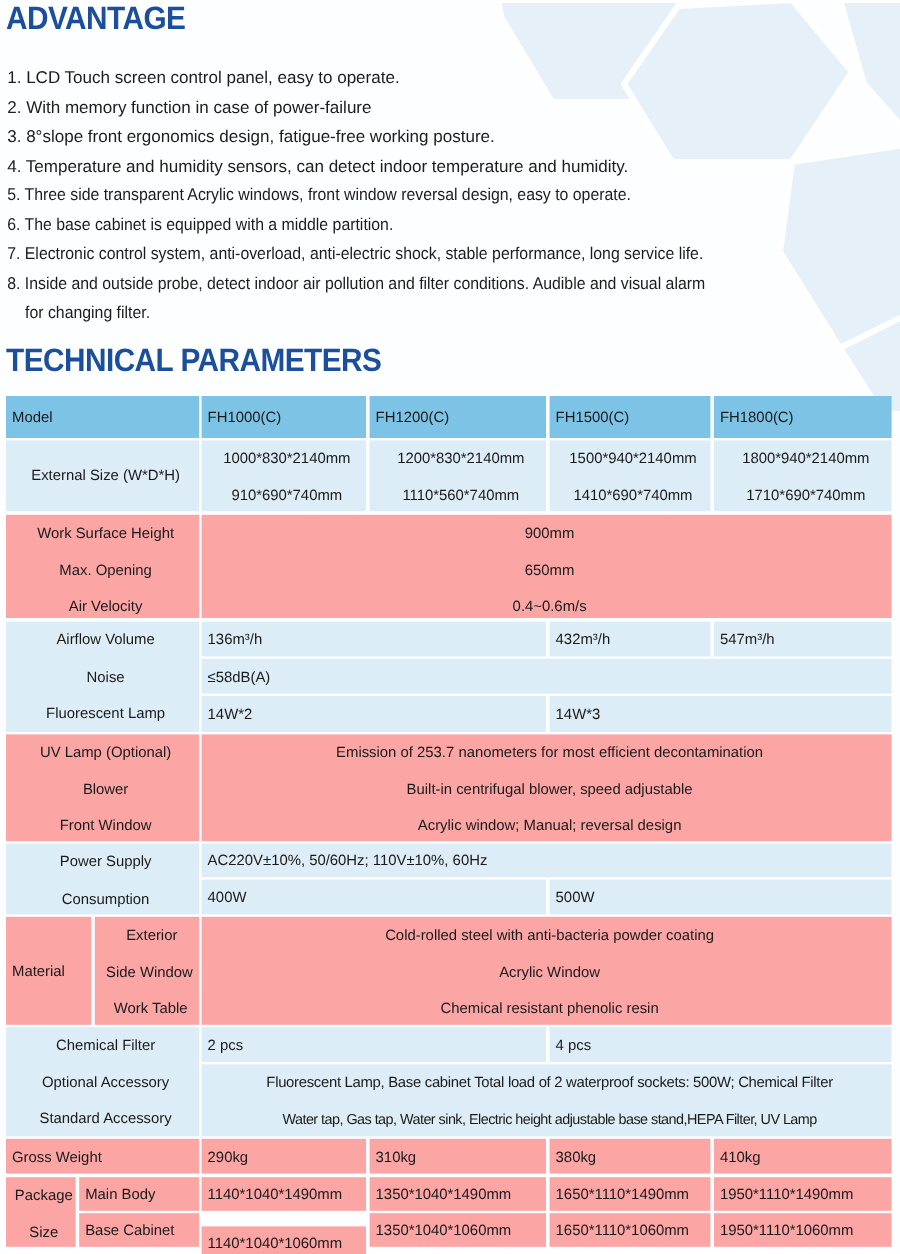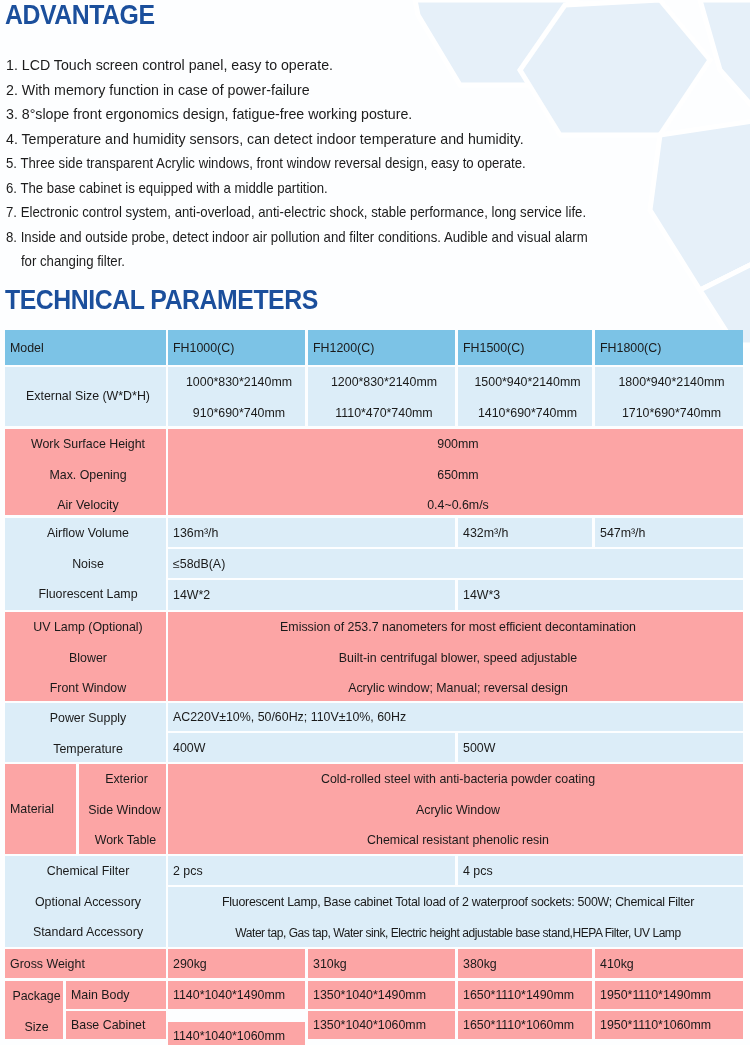--- a/index.html
+++ b/index.html
@@ -92,21 +92,21 @@
 
     <div class="cell c-light lh" style="left:0;top:37px;width:161px;height:59px;">
       <span>External Size (W*D*H)</span>
     </div>
     <div class="cell c-light lh" style="left:163px;top:37px;width:137px;height:59px;">
       <span>1000*830*2140mm</span>
       <span>910*690*740mm</span>
     </div>
     <div class="cell c-light lh" style="left:303px;top:37px;width:147px;height:59px;">
       <span>1200*830*2140mm</span>
-      <span>1110*470*740mm</span>
+      <span>1110*560*740mm</span>
     </div>
     <div class="cell c-light lh" style="left:453px;top:37px;width:134px;height:59px;">
       <span>1500*940*2140mm</span>
       <span>1410*690*740mm</span>
     </div>
     <div class="cell c-light lh" style="left:590px;top:37px;width:148px;height:59px;">
       <span>1800*940*2140mm</span>
       <span>1710*690*740mm</span>
     </div>
 
@@ -142,21 +142,21 @@
       <span>Front Window</span>
     </div>
     <div class="cell c-mid lh" style="left:163px;top:282px;width:575px;height:89px;">
       <span>Emission of 253.7 nanometers for most efficient decontamination</span>
       <span>Built-in centrifugal blower, speed adjustable</span>
       <span>Acrylic window; Manual; reversal design</span>
     </div>
 
     <div class="cell c-light lh" style="left:0;top:373px;width:161px;height:59px;">
       <span>Power Supply</span>
-      <span>Temperature</span>
+      <span>Consumption</span>
     </div>
     <div class="cell c-light" style="left:163px;top:373px;width:575px;height:28px;">AC220V±10%, 50/60Hz; 110V±10%, 60Hz</div>
     <div class="cell c-light" style="left:163px;top:403px;width:287px;height:29px;">400W</div>
     <div class="cell c-light" style="left:453px;top:403px;width:285px;height:29px;">500W</div>
 
     <div class="cell c-mid" style="left:0;top:434px;width:71px;height:90px;">Material</div>
     <div class="cell c-mid lh" style="left:74px;top:434px;width:87px;height:90px;padding-left:4px;">
       <span style="padding-left:4px;">Exterior</span>
       <span>Side Window</span>
       <span style="padding-left:2px;">Work Table</span>

